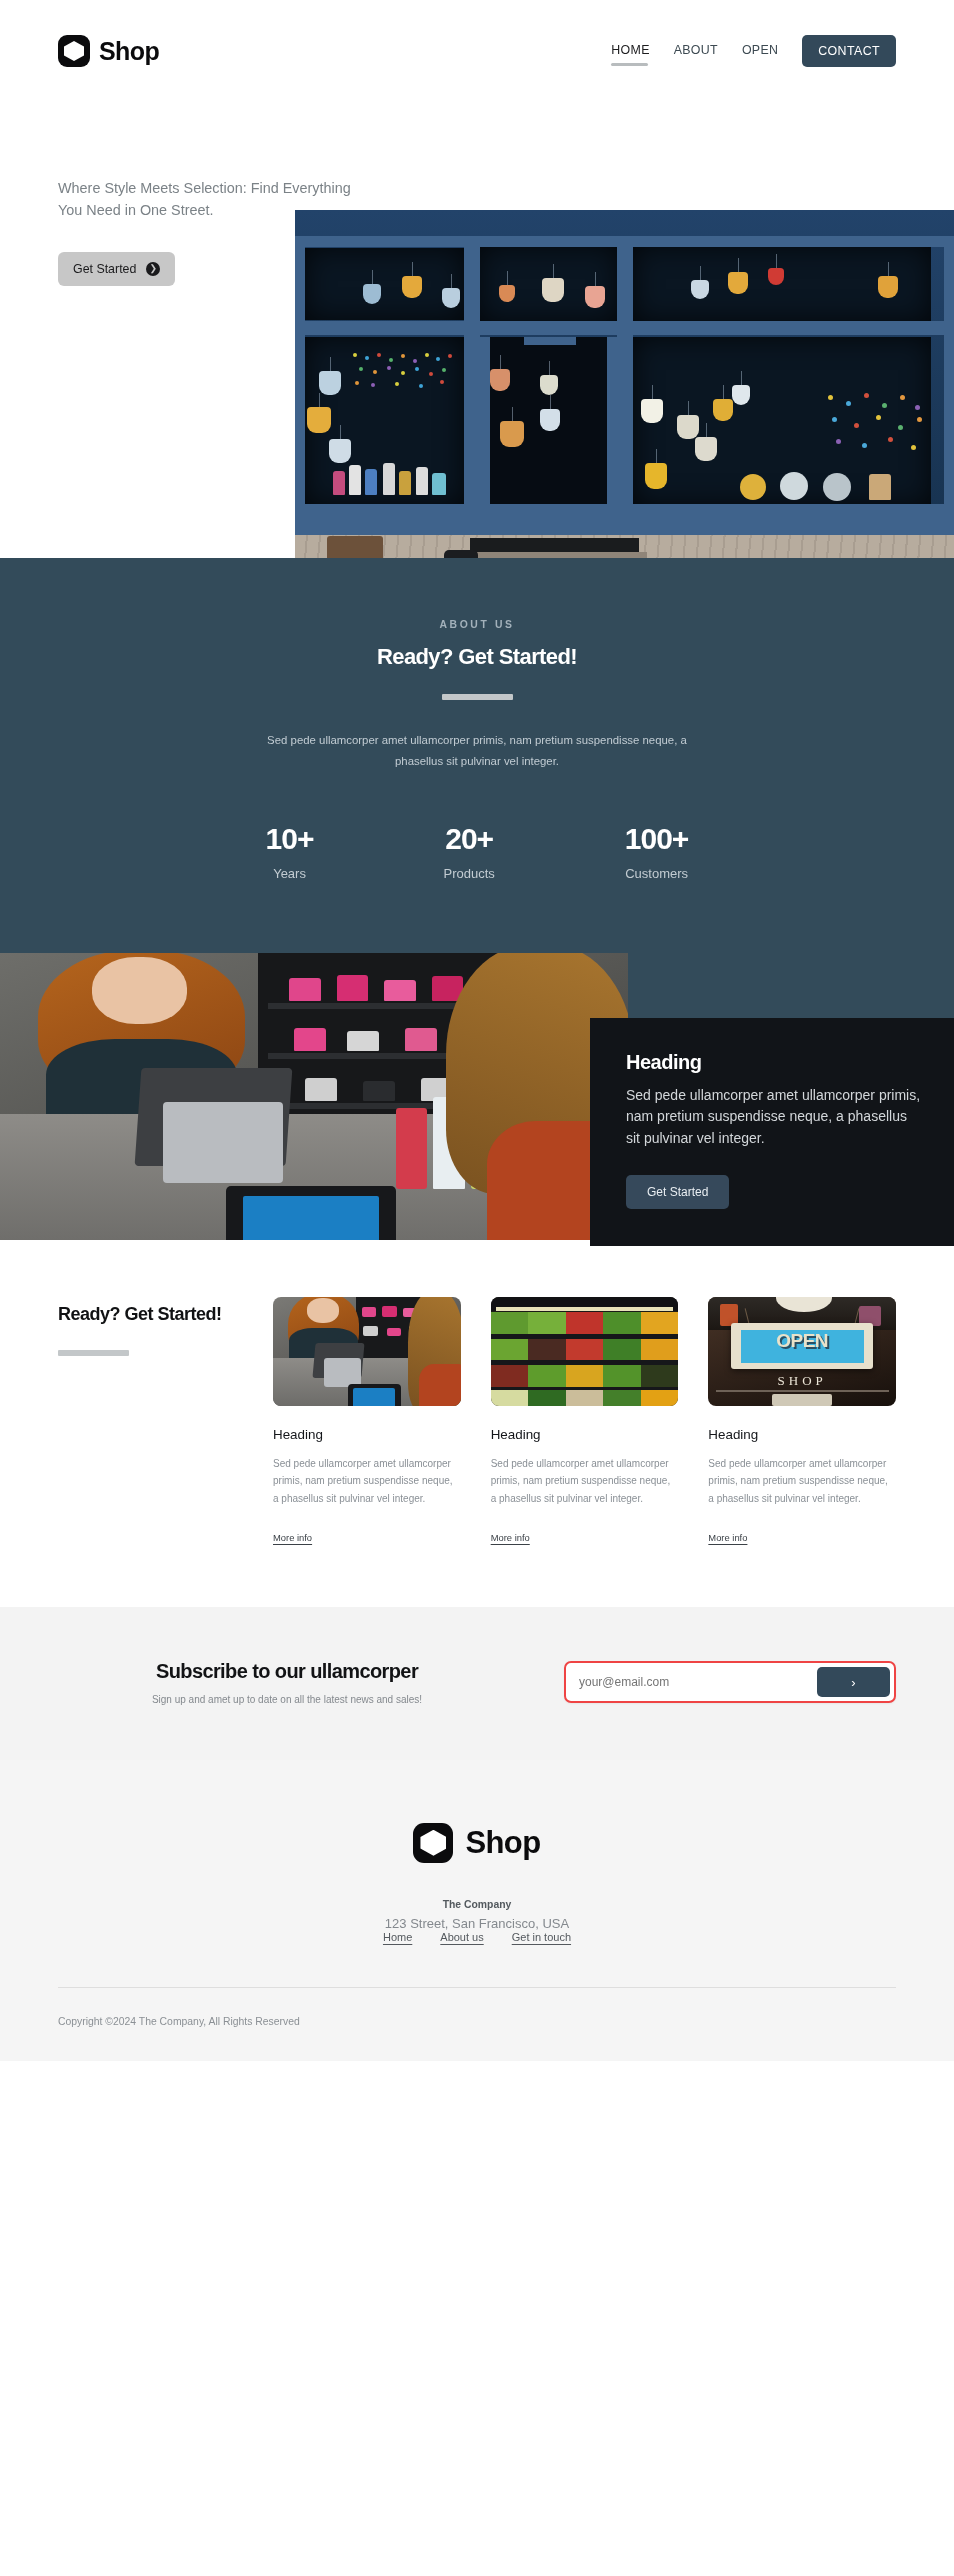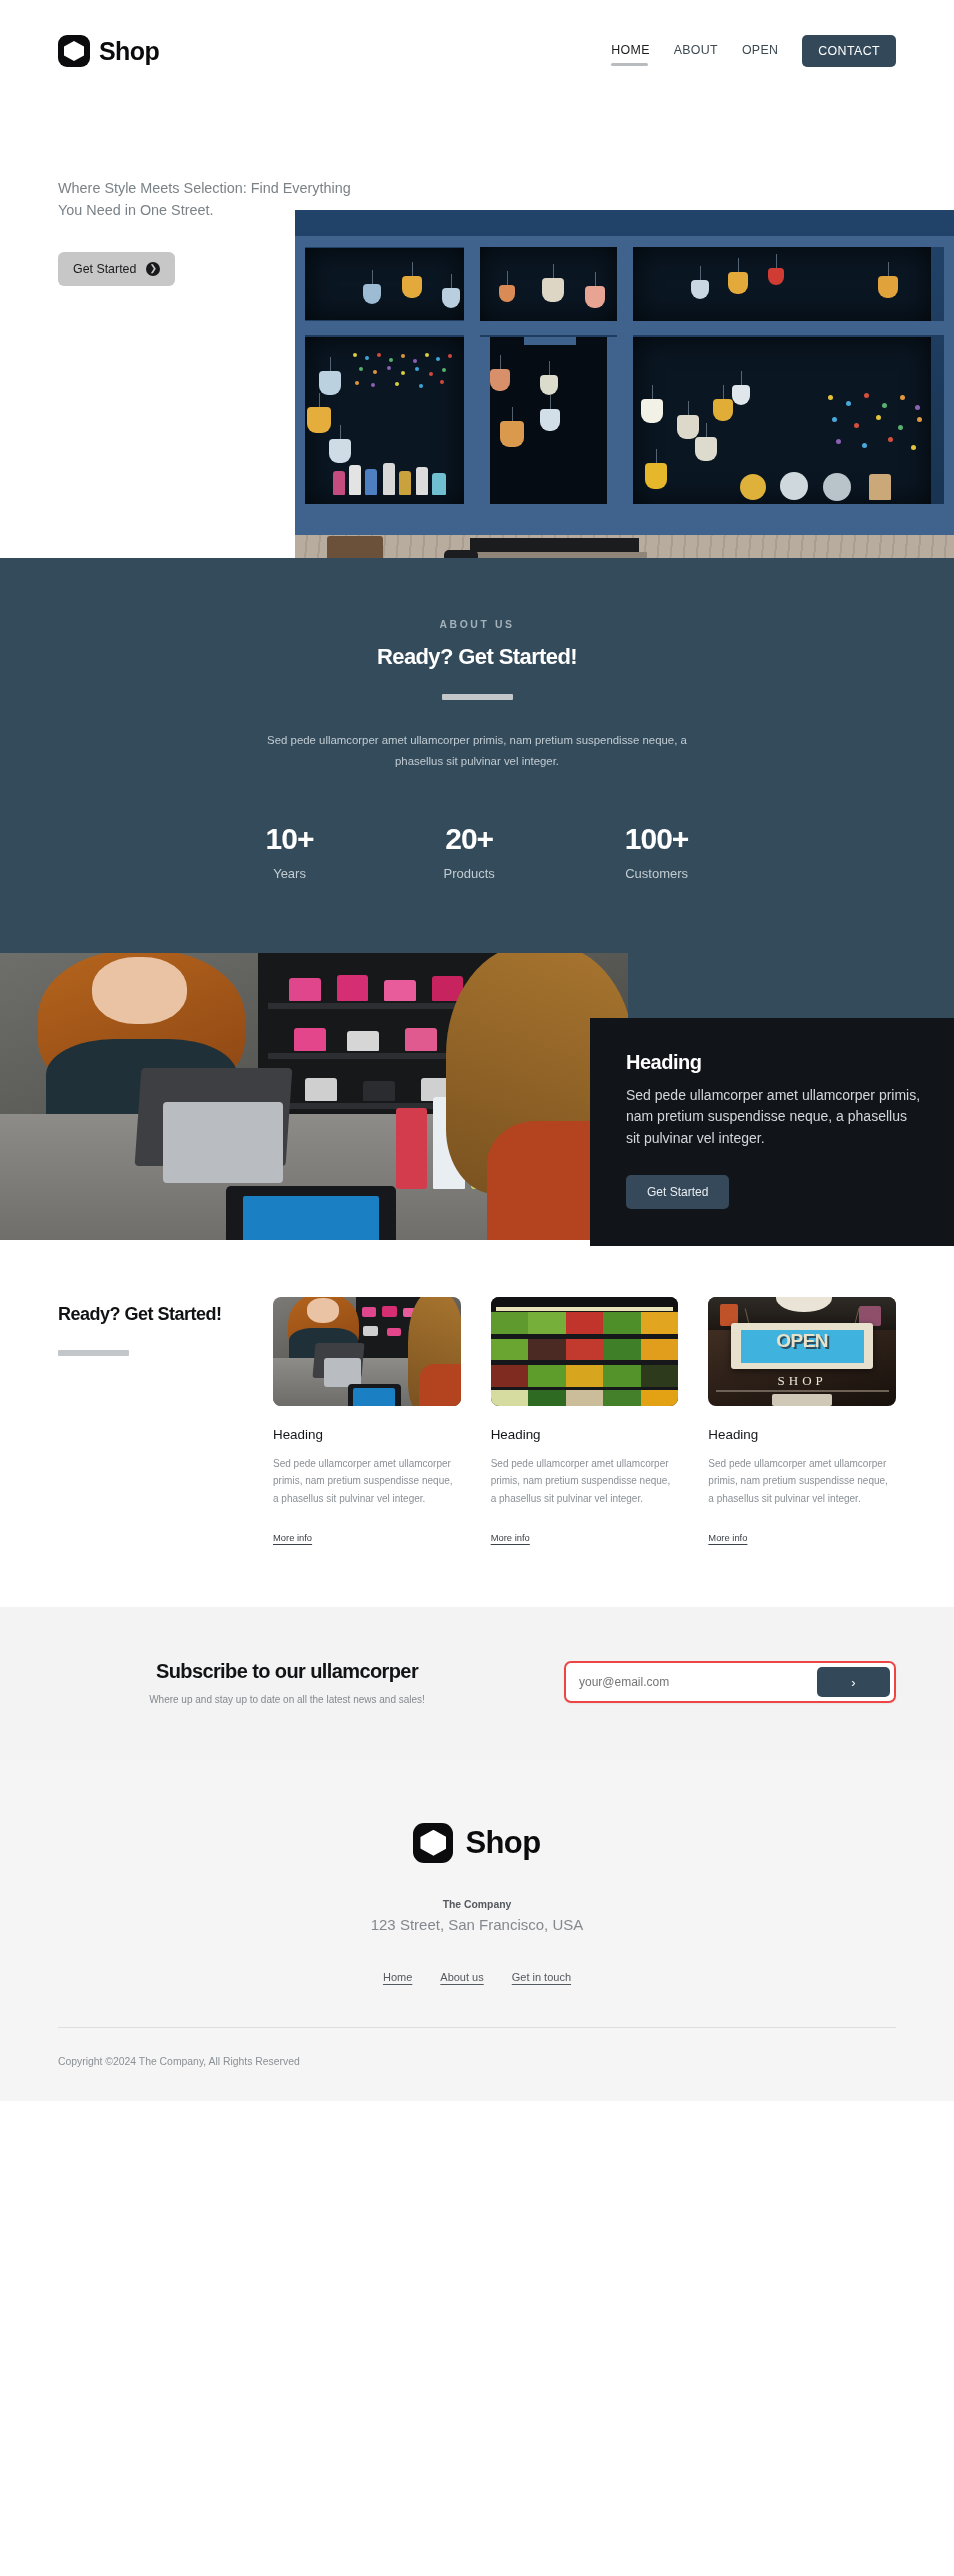--- a/index.html
+++ b/index.html
@@ -437,21 +437,21 @@
   .footer-brand {
     display: flex; align-items: center; justify-content: center;
     gap: 12px; margin-bottom: 36px;
   }
   .footer-brand .logo-mark { width: 40px; height: 40px; border-radius: 11px; }
   .footer-brand .logo-mark::after { left: 7px; top: 7px; width: 26px; height: 26px; }
   .footer-brand .brand-name { font-size: 31px; }
   .f-company {
     font-size: 10.4px; font-weight: 700; color: #53595e; margin-bottom: 6px;
   }
-  .f-addr { font-size: 15px; color: #84898e; margin-bottom: 38px; }
+  .f-addr { font-size: 13px; color: #84898e; }
   .f-links { display: flex; justify-content: center; gap: 28px; margin-bottom: 44px; }
   .f-links a {
     font-size: 11px; color: #54595e;
     text-decoration: underline; text-underline-offset: 3px;
   }
   .f-divider { height: 1px; background: #dedede; margin: 0 0 28px; }
   .f-copy { font-size: 10.4px; color: #8b9095; text-align: left; padding-bottom: 34px; }
 </style>
 </head>
 <body>
@@ -780,21 +780,21 @@
       <p>Sed pede ullamcorper amet ullamcorper primis, nam pretium suspendisse neque, a phasellus sit pulvinar vel integer.</p>
       <a class="more-link" href="#">More info</a>
     </div>
 
   </div>
 </div>
 
 <div class="newsletter">
   <div class="nl-copy">
     <h2>Subscribe to our ullamcorper</h2>
-    <p>Where up and stay up to date on all the latest news and sales!</p>
+    <p>Sign up and amet up to date on all the latest news and sales!</p>
   </div>
   <div class="nl-form">
     <input class="nl-input" type="text" placeholder="your@email.com" style="">
     <button class="nl-btn">›</button>
   </div>
 </div>
 
 <div class="footer">
   <div class="footer-brand">
     <span class="logo-mark"></span>

